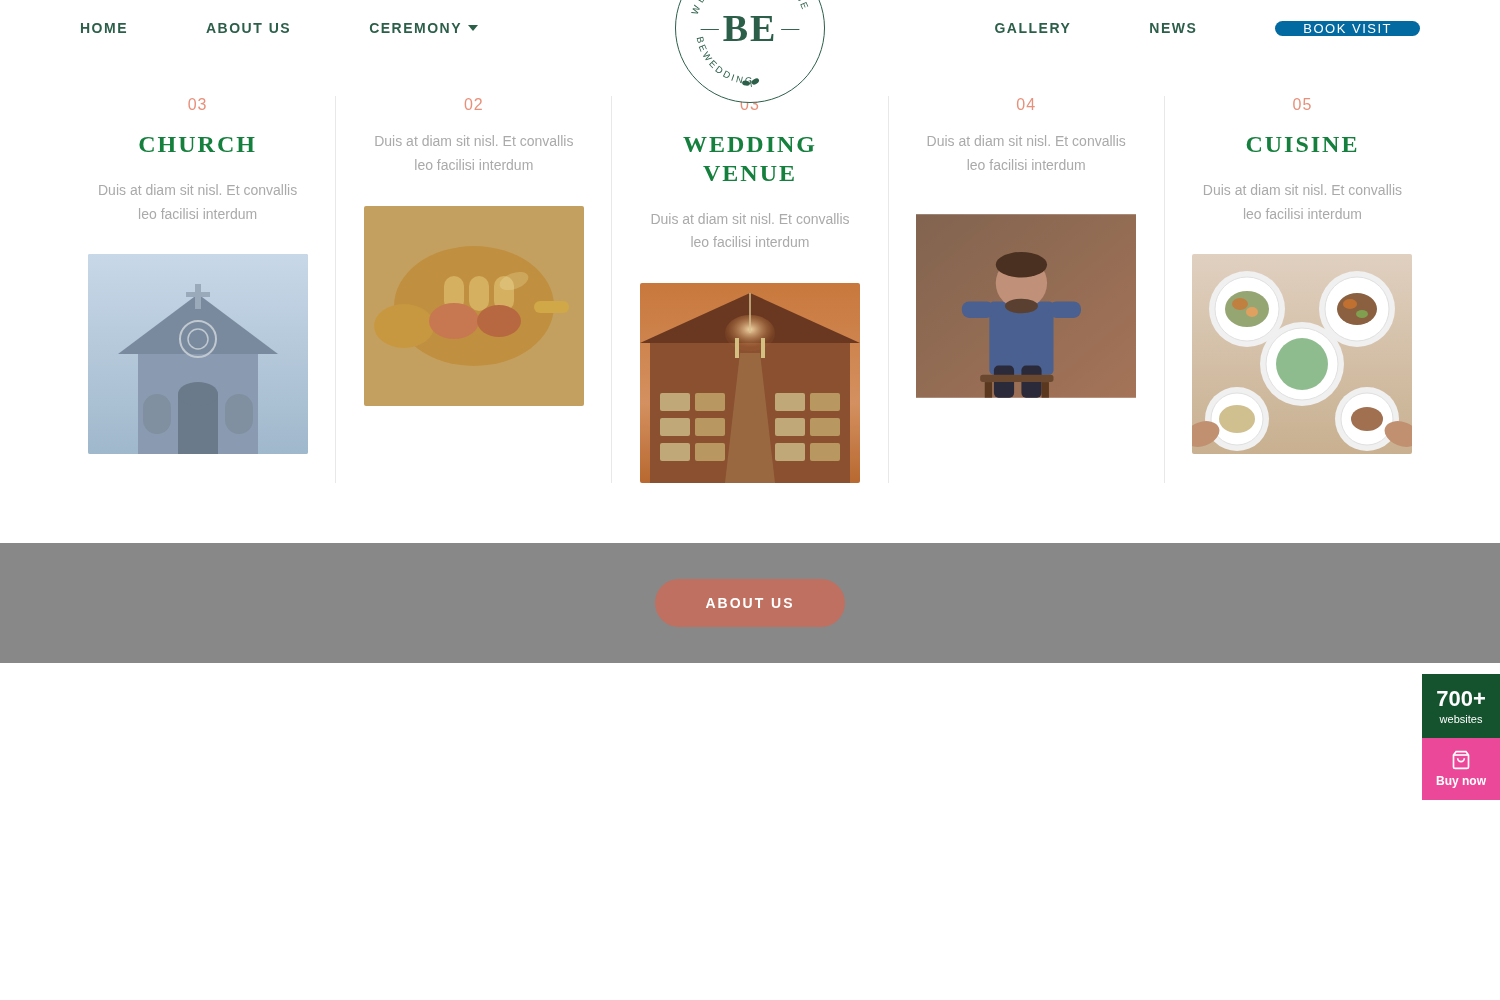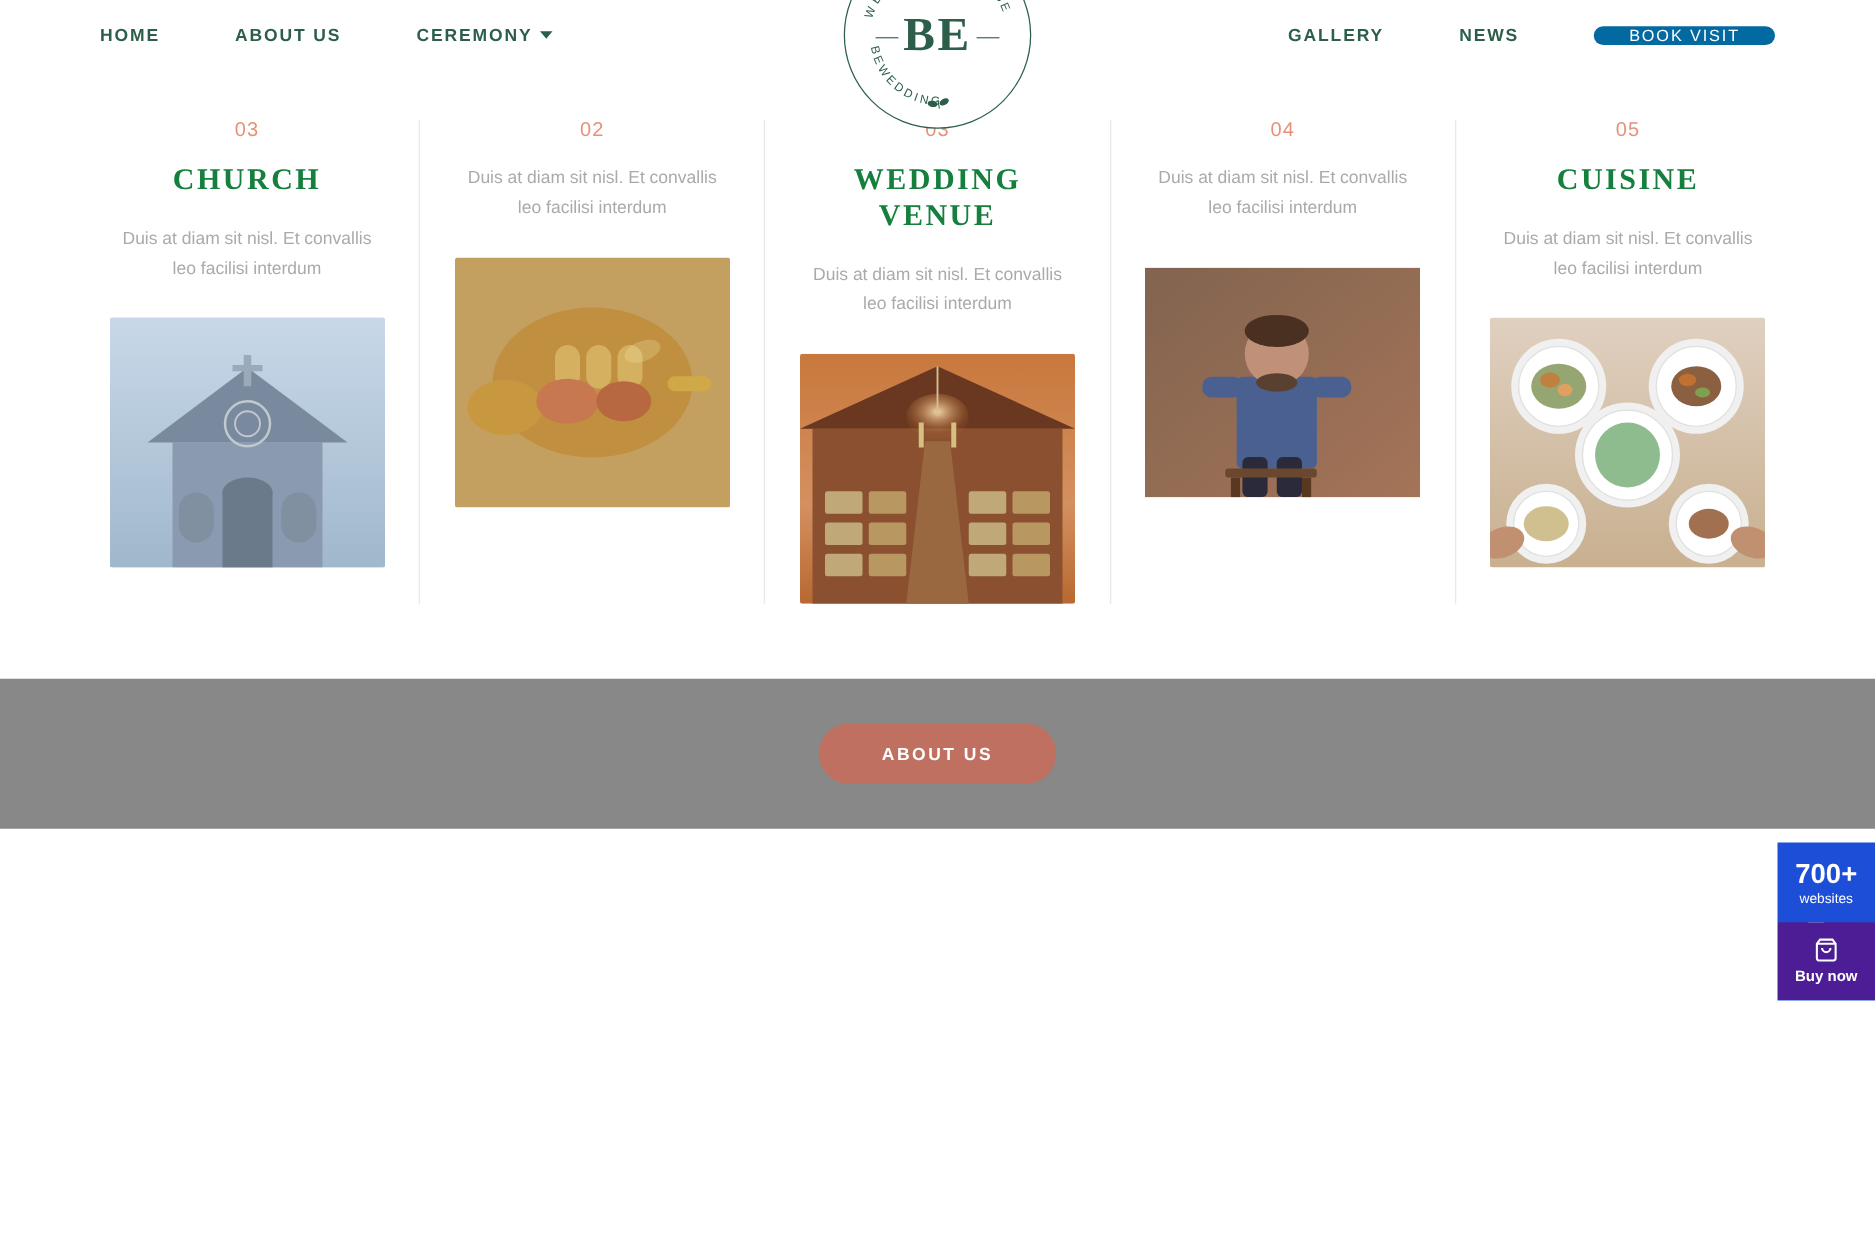--- a/index.html
+++ b/index.html
@@ -10,21 +10,21 @@
       display: flex;
       align-items: center;
       justify-content: space-between;
       padding: 20px 80px;
       background: #fff;
       position: relative;
     }
     .nav-left, .nav-right {
       display: flex;
       align-items: center;
-      gap: 60px;
+      gap: 78px;
     }
     .nav-item {
       font-family: 'Arial', sans-serif;
       font-size: 14px;
       font-weight: 600;
       letter-spacing: 1.5px;
       color: #2c5f4a;
       text-transform: uppercase;
       cursor: pointer;
       text-decoration: none;
@@ -167,36 +167,36 @@
     .widget-700 {
       position: fixed;
       right: 0;
       bottom: 200px;
       display: flex;
       flex-direction: column;
       align-items: center;
       z-index: 100;
     }
     .widget-counter {
-      background: #1d4ed8;
+      background: #14532d;
       color: #fff;
       padding: 12px 14px;
       font-size: 20px;
       font-weight: 700;
       font-family: 'Arial', sans-serif;
       text-align: center;
       line-height: 1.2;
     }
     .widget-counter span {
       display: block;
       font-size: 11px;
       font-weight: 400;
     }
     .widget-buy {
-      background: #4c1d95;
+      background: #ec4899;
       color: #fff;
       padding: 12px 14px;
       font-size: 12px;
       font-weight: 600;
       font-family: 'Arial', sans-serif;
       text-align: center;
       cursor: pointer;
       display: flex;
       flex-direction: column;
       align-items: center;

